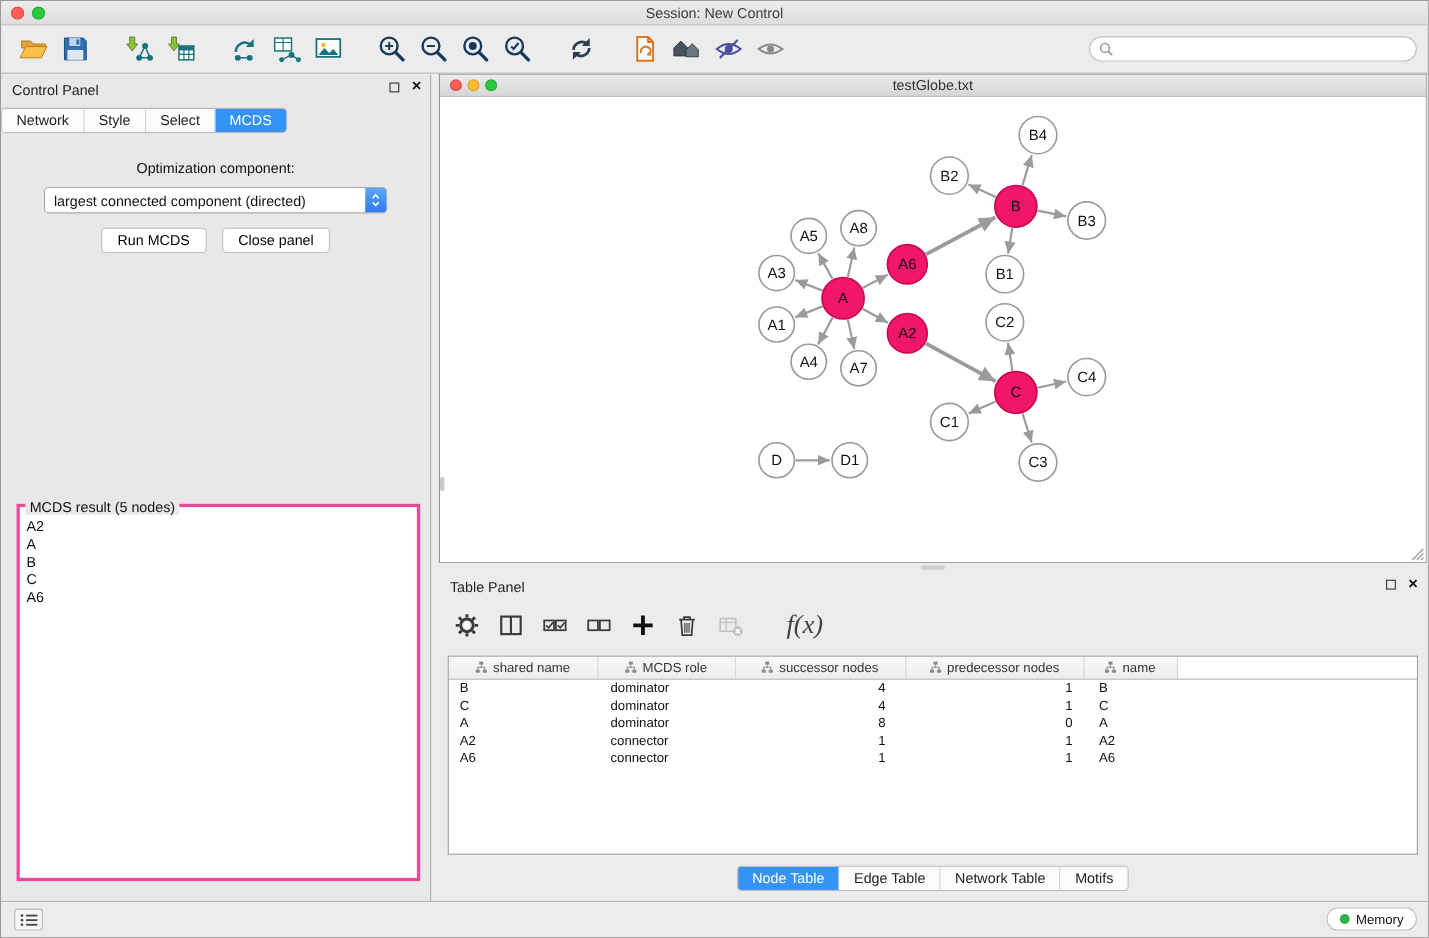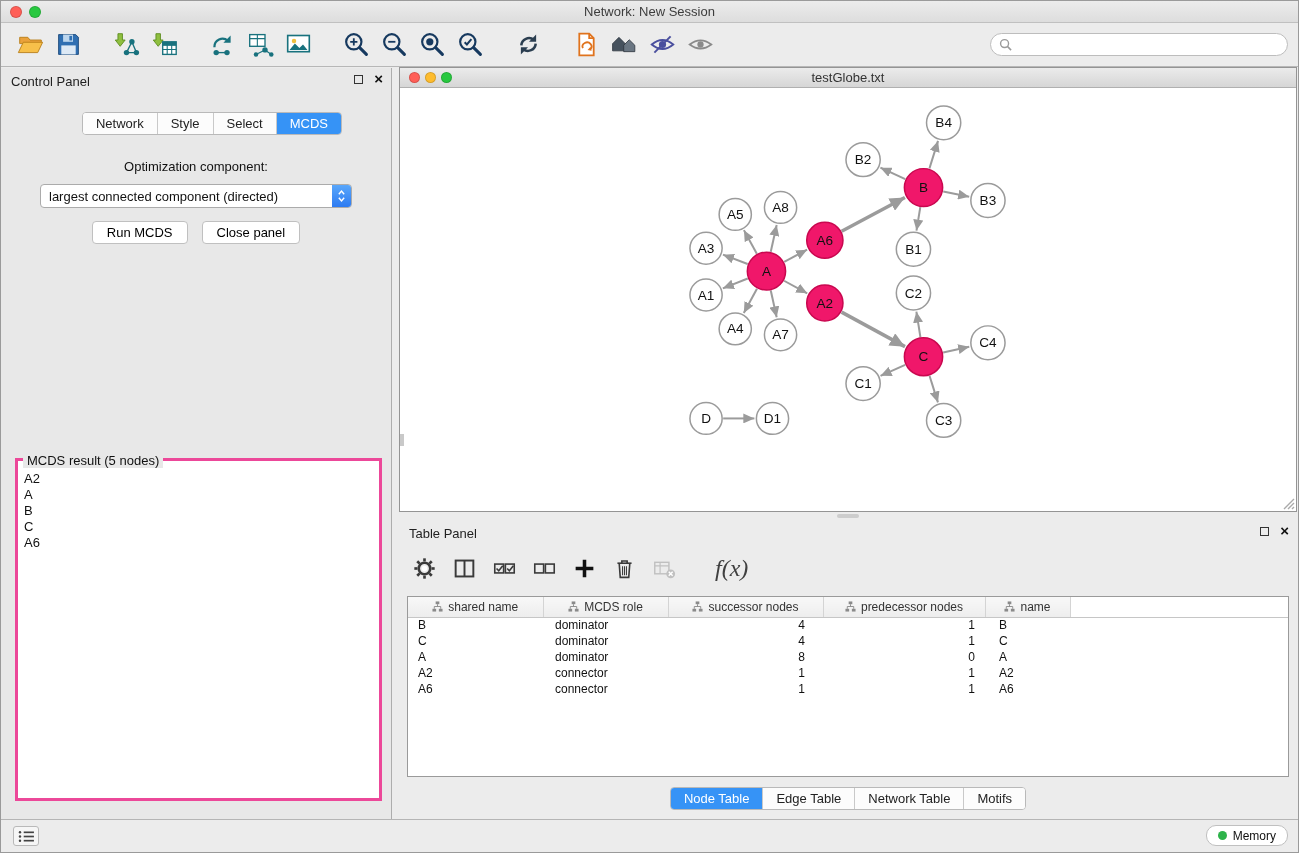--- a/index.html
+++ b/index.html
@@ -35,21 +35,21 @@
   .panel-head { position:relative; height:27px; }
   .panel-head .ptitle { position:absolute; left:10px; top:6px; font-size:13px; color:#222; }
   .winctrl { position:absolute; right:8px; top:5px; display:flex; gap:11px; align-items:center; }
   .float-ic { width:9px; height:9px; border:1.5px solid #333; }
   .close-ic { font-size:15px; font-weight:700; color:#111; line-height:12px; }
 
   .seg { display:inline-flex; background:#fdfdfd; border:1px solid #b9b9b9; border-radius:4px; overflow:hidden; }
   .seg-tab { font-size:13px; padding:3px 13px; color:#222; border-right:1px solid #c9c9c9; background:#fcfcfc; cursor:default; }
   .seg-tab:last-child { border-right:none; }
   .seg-tab.active { background:#3693f6; color:#fff; }
-  .cp-tabs-row { text-align:center; margin-top:17px;padding-left:32px; }
+  .cp-tabs-row { text-align:left; margin-top:3px; }
 
   .opt-label { text-align:center; margin-top:24px; font-size:13px; color:#111; }
   .dropdown { margin:10px auto 0; width:312px; height:24px; background:#fff;
     border:1px solid #ababab; border-radius:4px; position:relative; display:flex; align-items:center; }
   .dropdown-value { font-size:13px; padding-left:8px; color:#111; white-space:nowrap; }
   .dd-stepper { position:absolute; right:0; top:0; width:19px; height:22px;
     background:linear-gradient(#59a7fb,#2d7bf2); border-radius:0 3px 3px 0;
     display:flex; flex-direction:column; align-items:center; justify-content:center; }
   .dd-stepper svg { width:9px; height:16px; }
   .btn-row { display:flex; justify-content:center; gap:14px; margin-top:13px; }
@@ -120,21 +120,21 @@
 </head>
 <body>
 
 <div id="app">
 
   <div class="titlebar">
     <div class="lights">
       <div class="light red"></div>
       <div class="light green"></div>
     </div>
-    <div class="title">Network: New Session</div>
+    <div class="title">Session: New Control</div>
   </div>
 
   <div class="toolbar">
     <button class="tb-btn">
       <svg viewBox="0 0 30 30">
         <path d="M3 7 h9 l2.5 3 H27 v4 H3 z" fill="#e9a13b" stroke="#b87e17"></path>
         <path d="M1.5 24 L7 12.5 h21.5 L23 24 z" fill="#f7c04a" stroke="#b87e17"></path>
       </svg>
     </button>
     <button class="tb-btn">

